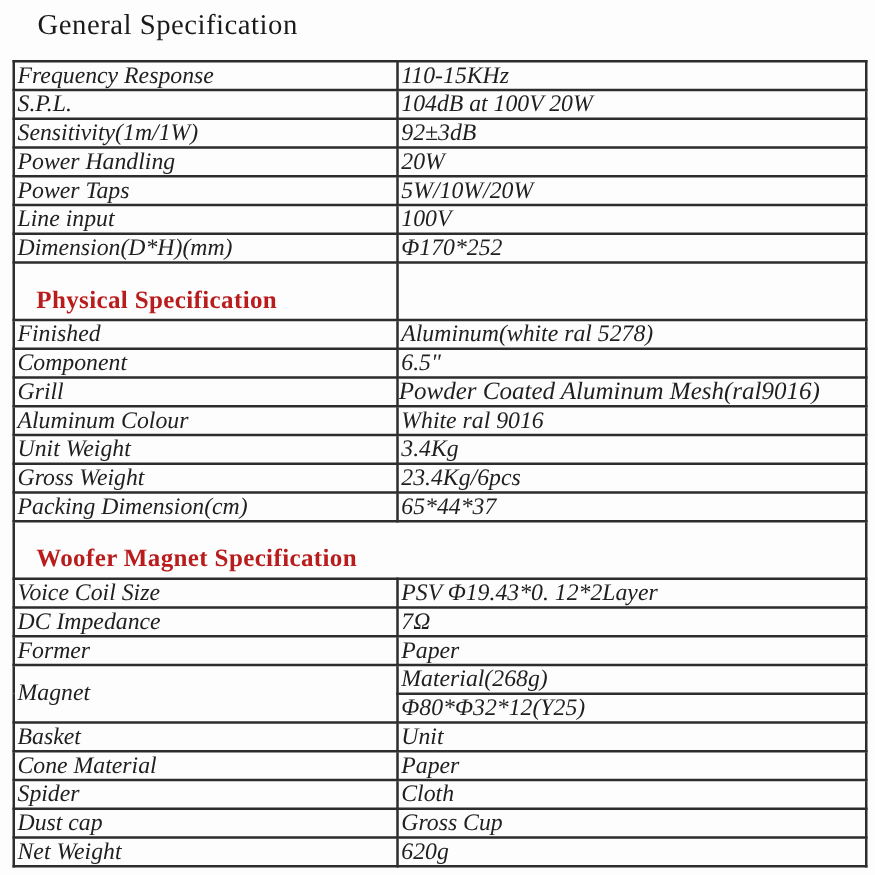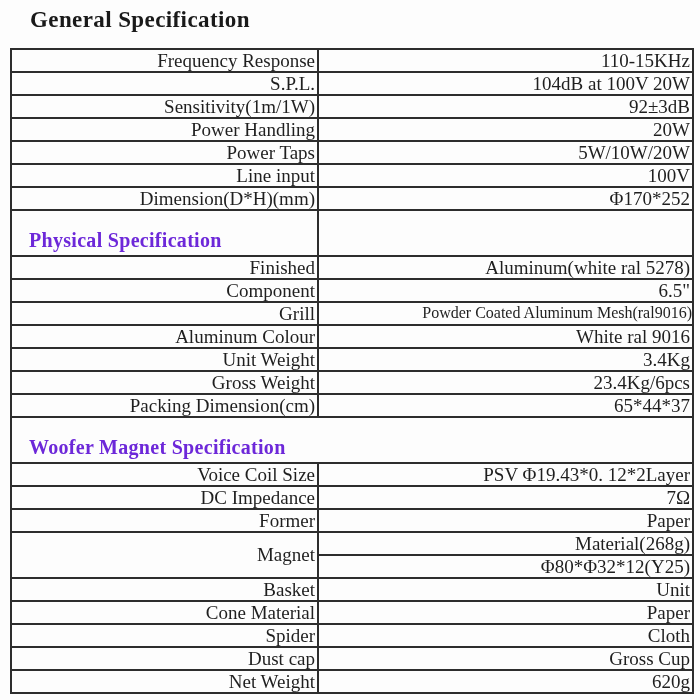--- a/index.html
+++ b/index.html
@@ -8,55 +8,56 @@
     width: 700px;
     height: 700px;
     background: #fdfdfd;
     font-family: "Liberation Serif", "DejaVu Serif", serif;
     color: #1f1f1f;
     overflow: hidden;
   }
   .page-title {
     margin: 7px 0 0 30px;
     font-size: 23px;
-    font-weight: bold;
+    font-weight: normal;
     letter-spacing: 0.4px;
     color: #1a1a1a;
   }
   table.spec-table {
     border-collapse: collapse;
     table-layout: fixed;
     width: 682px;
     margin: 15px 0 0 10px;
   }
   table.spec-table td {
     border: 2px solid #2d2d2d;
     overflow: hidden;
     white-space: nowrap;
   }
   td.label-cell, td.value-cell {
-    text-align: right;
+    text-align: left;
     font-size: 19px;
     height: 21px;
     line-height: 1.05;
     padding: 0 2px;
+    font-style: italic;
   }
   td.value-cell.small {
-    font-size: 16px;
+    font-size: 20px;
     padding: 0;
   }
   tr.section-row td.section-cell {
     font-weight: bold;
     font-size: 20px;
     letter-spacing: 0.3px;
     text-align: left;
     vertical-align: bottom;
     padding: 0 0 3px 17px;
     height: 41px;
-    color: #6d28d9;
+    color: #b91c1c;
   }
   tr.section-row td.section-empty {
     height: 41px;
   }
 </style>
 </head>
 <body>
 
 <div class="page-title">General Specification</div>
 

